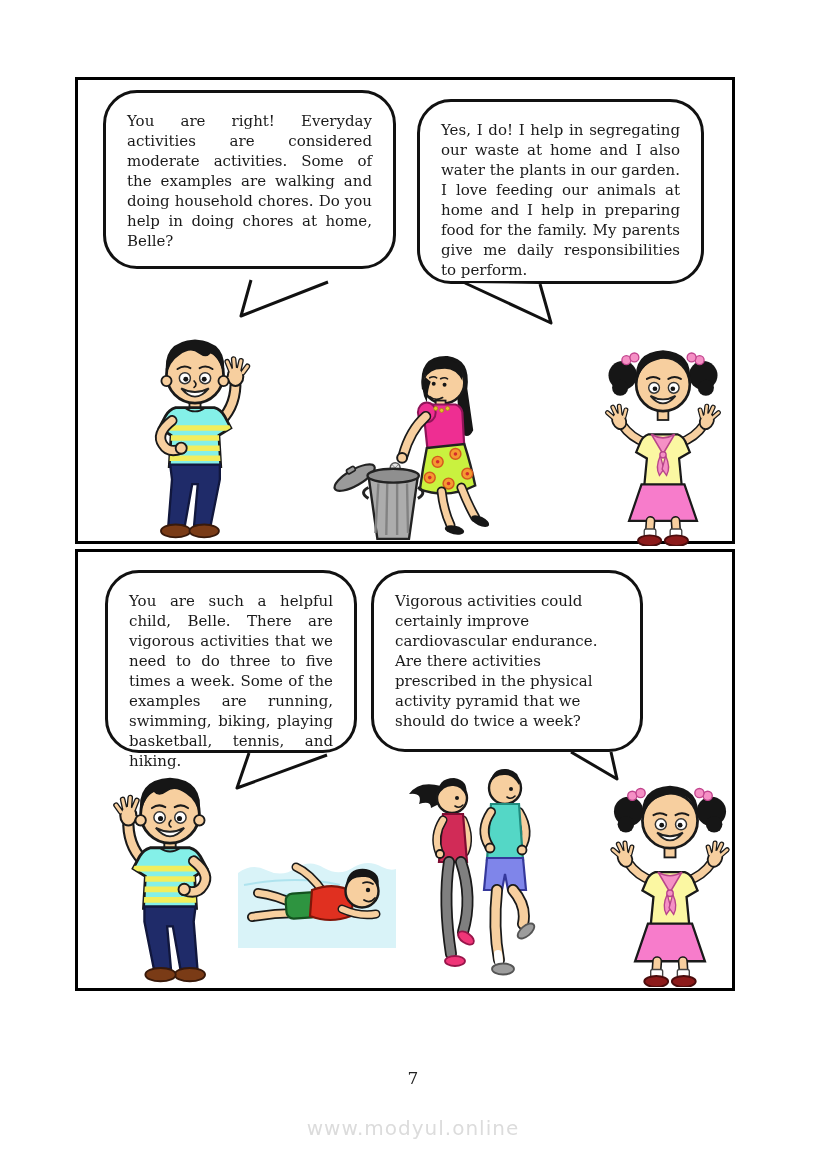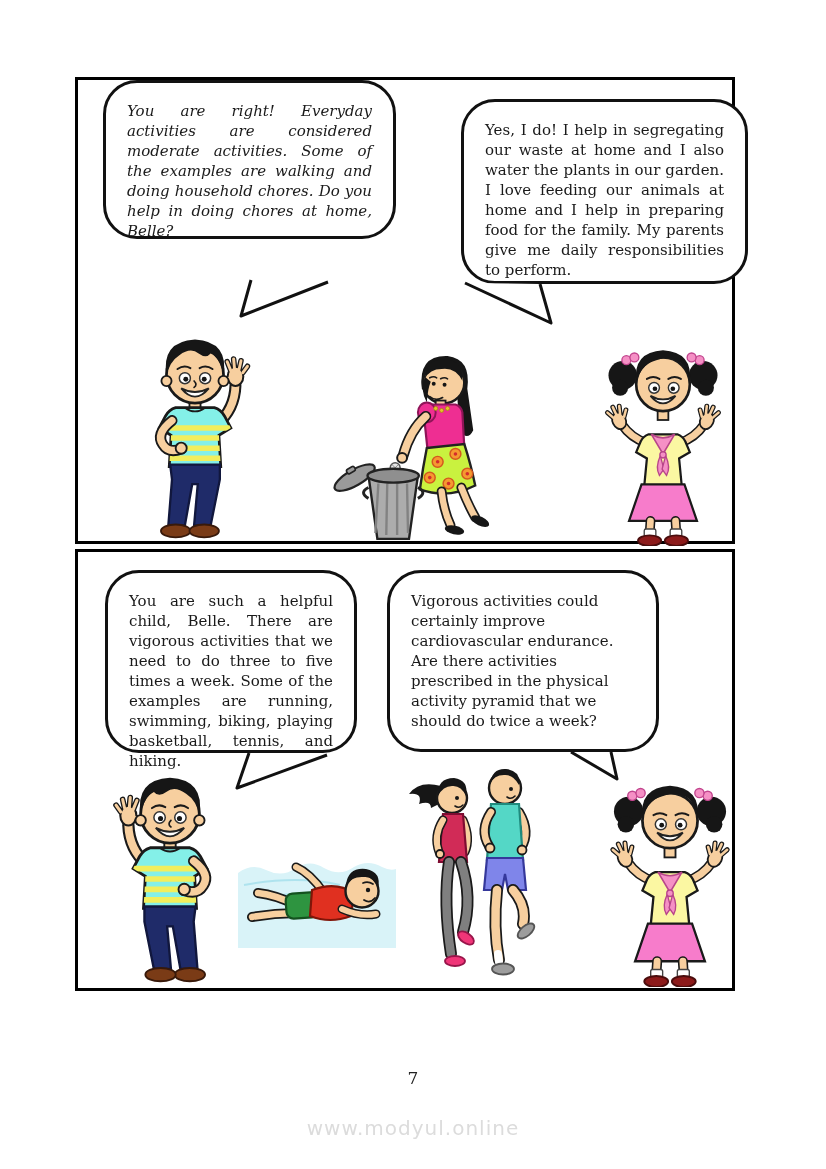--- a/index.html
+++ b/index.html
@@ -142,25 +142,25 @@
             <circle cx="81" cy="59" r="2.6" fill="#161616"></circle>
           <path d="M52 48 Q59 44 66 48 M76 48 Q83 44 90 48" fill="none" stroke="#1a1a1a" stroke-width="2.2" stroke-linecap="round"></path>
           <path d="M56 67 Q70 84 84 67 Q70 75 56 67 Z" fill="#fff" stroke="#222" stroke-width="2"></path>
         </g>
       </symbol>
     </defs>
   </svg>
 
   <div class="panel panel-top">
 
-    <div class="bubble just" style="left:25px;top:0;width:293px;height:159px;font-style:italic;">
+    <div class="bubble just" style="left:25px;top:10px;width:293px;height:179px;">
       <p>You are right! Everyday activities are considered moderate activities. Some of the examples are walking and doing household chores. Do you help in doing chores at home, Belle?</p>
     </div>
 
-    <div class="bubble just" style="left:339px;top:19px;width:287px;height:185px;margin-left:44px;">
+    <div class="bubble just" style="left:339px;top:19px;width:287px;height:185px;">
       <p>Yes, I do! I help in segregating our waste at home and I also water the plants in our garden. I love feeding our animals at home and I help in preparing food for the family. My parents give me daily responsibilities to perform.</p>
     </div>
 
     <svg class="tail" style="left:153px;top:198px;" width="105" height="42" viewBox="0 0 105 42">
       <path d="M20 2 L10 38 L97 4" fill="#fff" stroke="#111" stroke-width="3" stroke-linejoin="round"></path>
     </svg>
     <svg class="tail" style="left:375px;top:201px;" width="110" height="46" viewBox="0 0 110 46">
       <path d="M12 2 L98 42 L87 3" fill="#fff" stroke="#111" stroke-width="3" stroke-linejoin="round"></path>
     </svg>
 
@@ -227,21 +227,21 @@
       <use href="#girl-figure"></use>
     </svg>
   </div>
 
   <div class="panel panel-bottom">
 
     <div class="bubble just" style="left:27px;top:18px;width:252px;height:183px;">
       <p>You are such a helpful child, Belle. There are vigorous activities that we need to do three to five times a week. Some of the examples are running, swimming, biking, playing basketball, tennis, and hiking.</p>
     </div>
 
-    <div class="bubble left" style="left:309px;top:18px;width:272px;height:182px;">
+    <div class="bubble left" style="left:293px;top:18px;width:272px;height:182px;">
       <p>Vigorous activities could certainly improve cardiovascular endurance. Are there activities prescribed in the physical activity pyramid that we should do twice a week?</p>
     </div>
 
     <svg class="tail" style="left:147px;top:198px;" width="112" height="42" viewBox="0 0 112 42">
       <path d="M24 3 L12 38 L102 5" fill="#fff" stroke="#111" stroke-width="3" stroke-linejoin="round"></path>
     </svg>
     <svg class="tail" style="left:481px;top:197px;" width="76" height="34" viewBox="0 0 76 34">
       <path d="M12 3 L58 30 L52 3" fill="#fff" stroke="#111" stroke-width="3" stroke-linejoin="round"></path>
     </svg>
 

